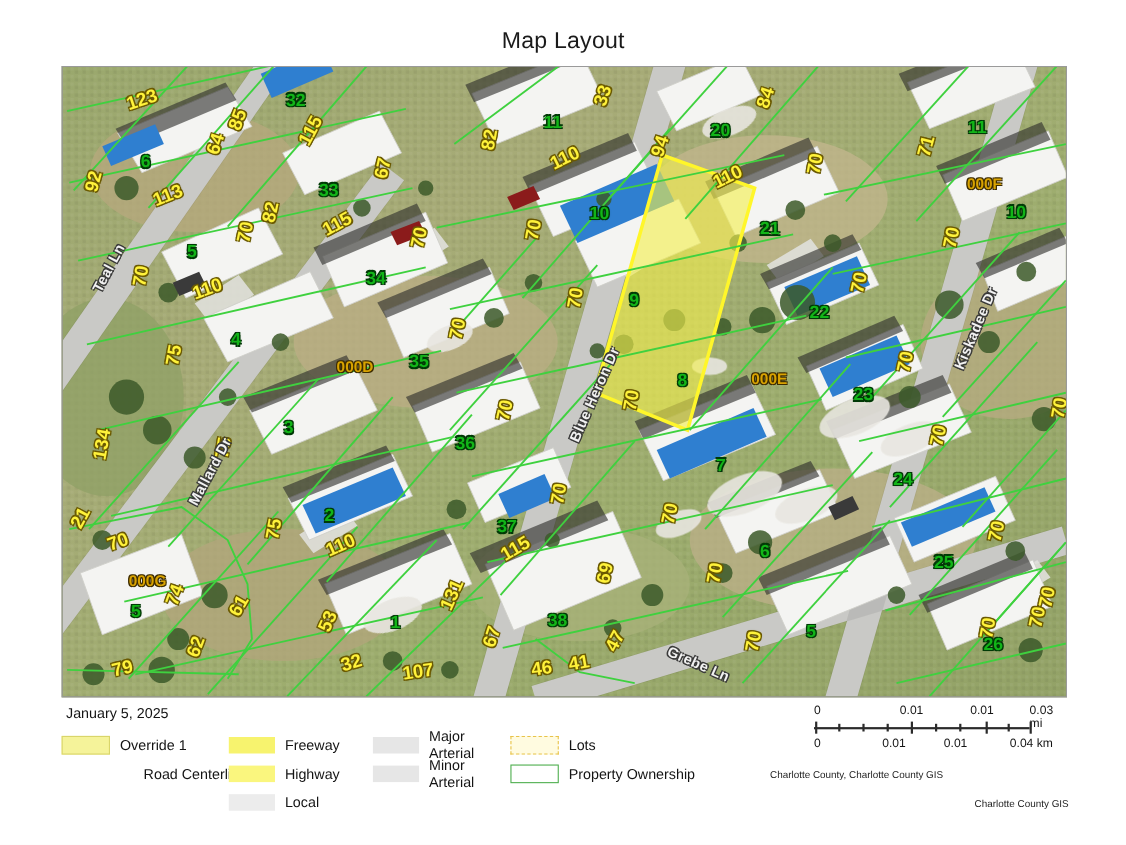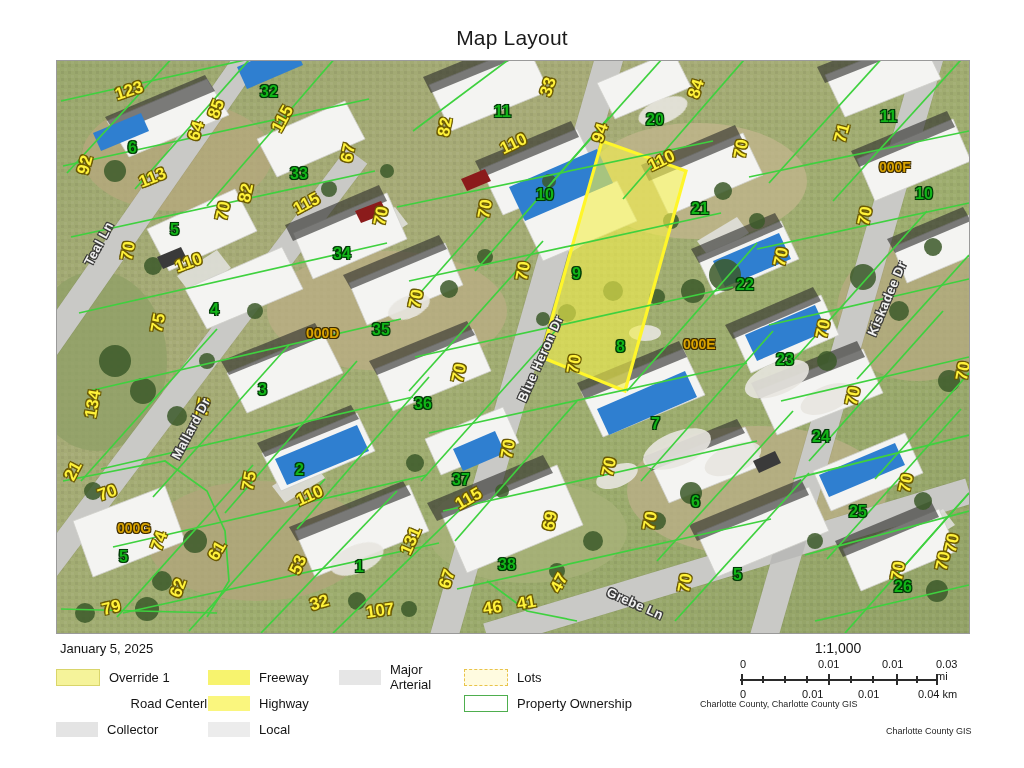--- a/index.html
+++ b/index.html
@@ -597,59 +597,58 @@
 
   <div id="legend">
     <div class="lg-col" id="lg-col1" style="left:0px;  width:175px;">
         <div class="lg-row">
           <div class="sw" style="background: rgb(245, 243, 154); border: 1px solid rgb(217, 213, 106);"></div>
           <div class="lg-txt">Override 1</div>
         </div>
         <div class="lg-row">
           <div class="lg-txt-r">Road Centerlines</div>
         </div>
-        <div class="lg-row">
-          <div class="sw" style="background: rgb(228, 228, 228);"></div>
-          <div class="lg-txt">Collector</div>
-        </div>
       </div>
     <div class="lg-col" id="lg-col2" style="left:152px; width:120px;">
         <div class="lg-row">
           <div class="sw" style="background: rgb(247, 243, 110);"></div>
           <div class="lg-txt">Freeway</div>
         </div>
         <div class="lg-row">
           <div class="sw" style="background: rgb(250, 246, 126);"></div>
           <div class="lg-txt">Highway</div>
         </div>
         <div class="lg-row">
           <div class="sw" style="background: rgb(236, 236, 236);"></div>
           <div class="lg-txt">Local</div>
         </div>
       </div>
     <div class="lg-col" id="lg-col3" style="left:283px; width:125px;">
         <div class="lg-row">
           <div class="sw" style="background: rgb(230, 230, 230);"></div>
           <div class="lg-txt">Major Arterial</div>
         </div>
+        <div class="lg-row">
+          <div class="sw" style="background: rgb(230, 230, 230);"></div>
+          <div class="lg-txt">Minor Arterial</div>
+        </div>
       </div>
     <div class="lg-col" id="lg-col4" style="left:408px; width:200px;">
         <div class="lg-row">
           <div class="sw" style="background: rgb(255, 251, 224); border: 1.5px dashed rgb(232, 195, 74);"></div>
           <div class="lg-txt">Lots</div>
         </div>
         <div class="lg-row">
           <div class="sw" style="background: rgb(255, 255, 255); border: 1.8px solid rgb(78, 174, 78);"></div>
           <div class="lg-txt">Property Ownership</div>
         </div>
       </div>
   </div>
 
   <div id="scalebar">
-    <div id="scale-ratio">1:1,000</div>
     <div class="sb-nums" id="sb-top">
         <span style="left: 40px;">0</span>
         <span style="left: 118px;">0.01</span>
         <span style="left: 182px;">0.01</span>
         <span style="left: 236px;">0.03 mi</span>
       </div>
     <div id="sb-line">
       <div class="axis"></div>
     <div class="tick major" style="left: 41px;"></div>
         <div class="tick major" style="left: 128px;"></div>

